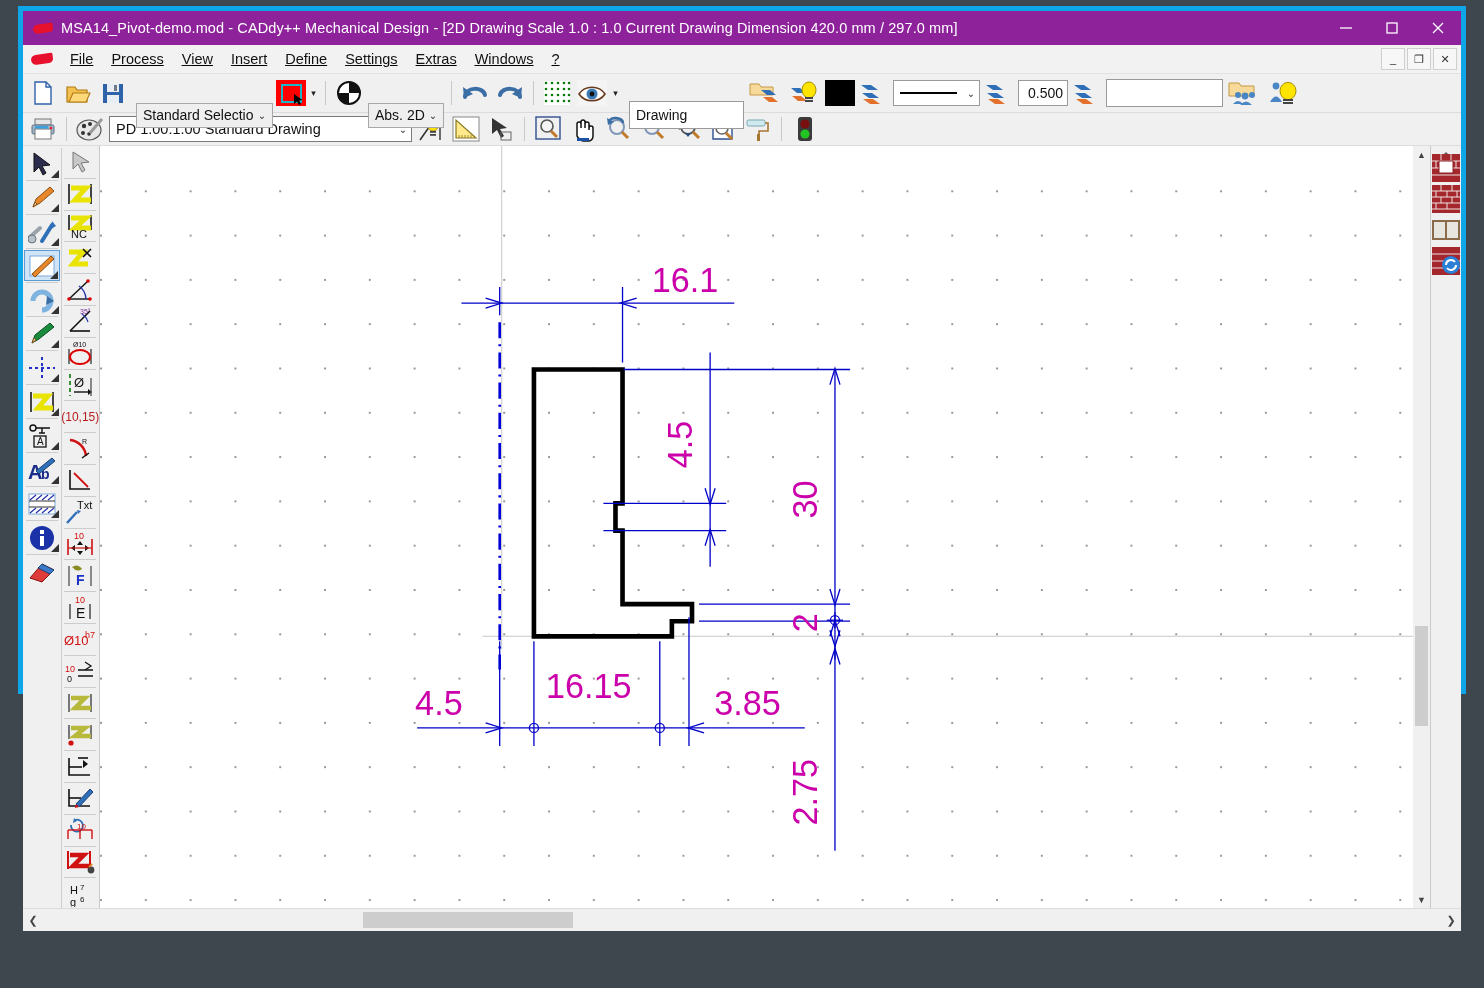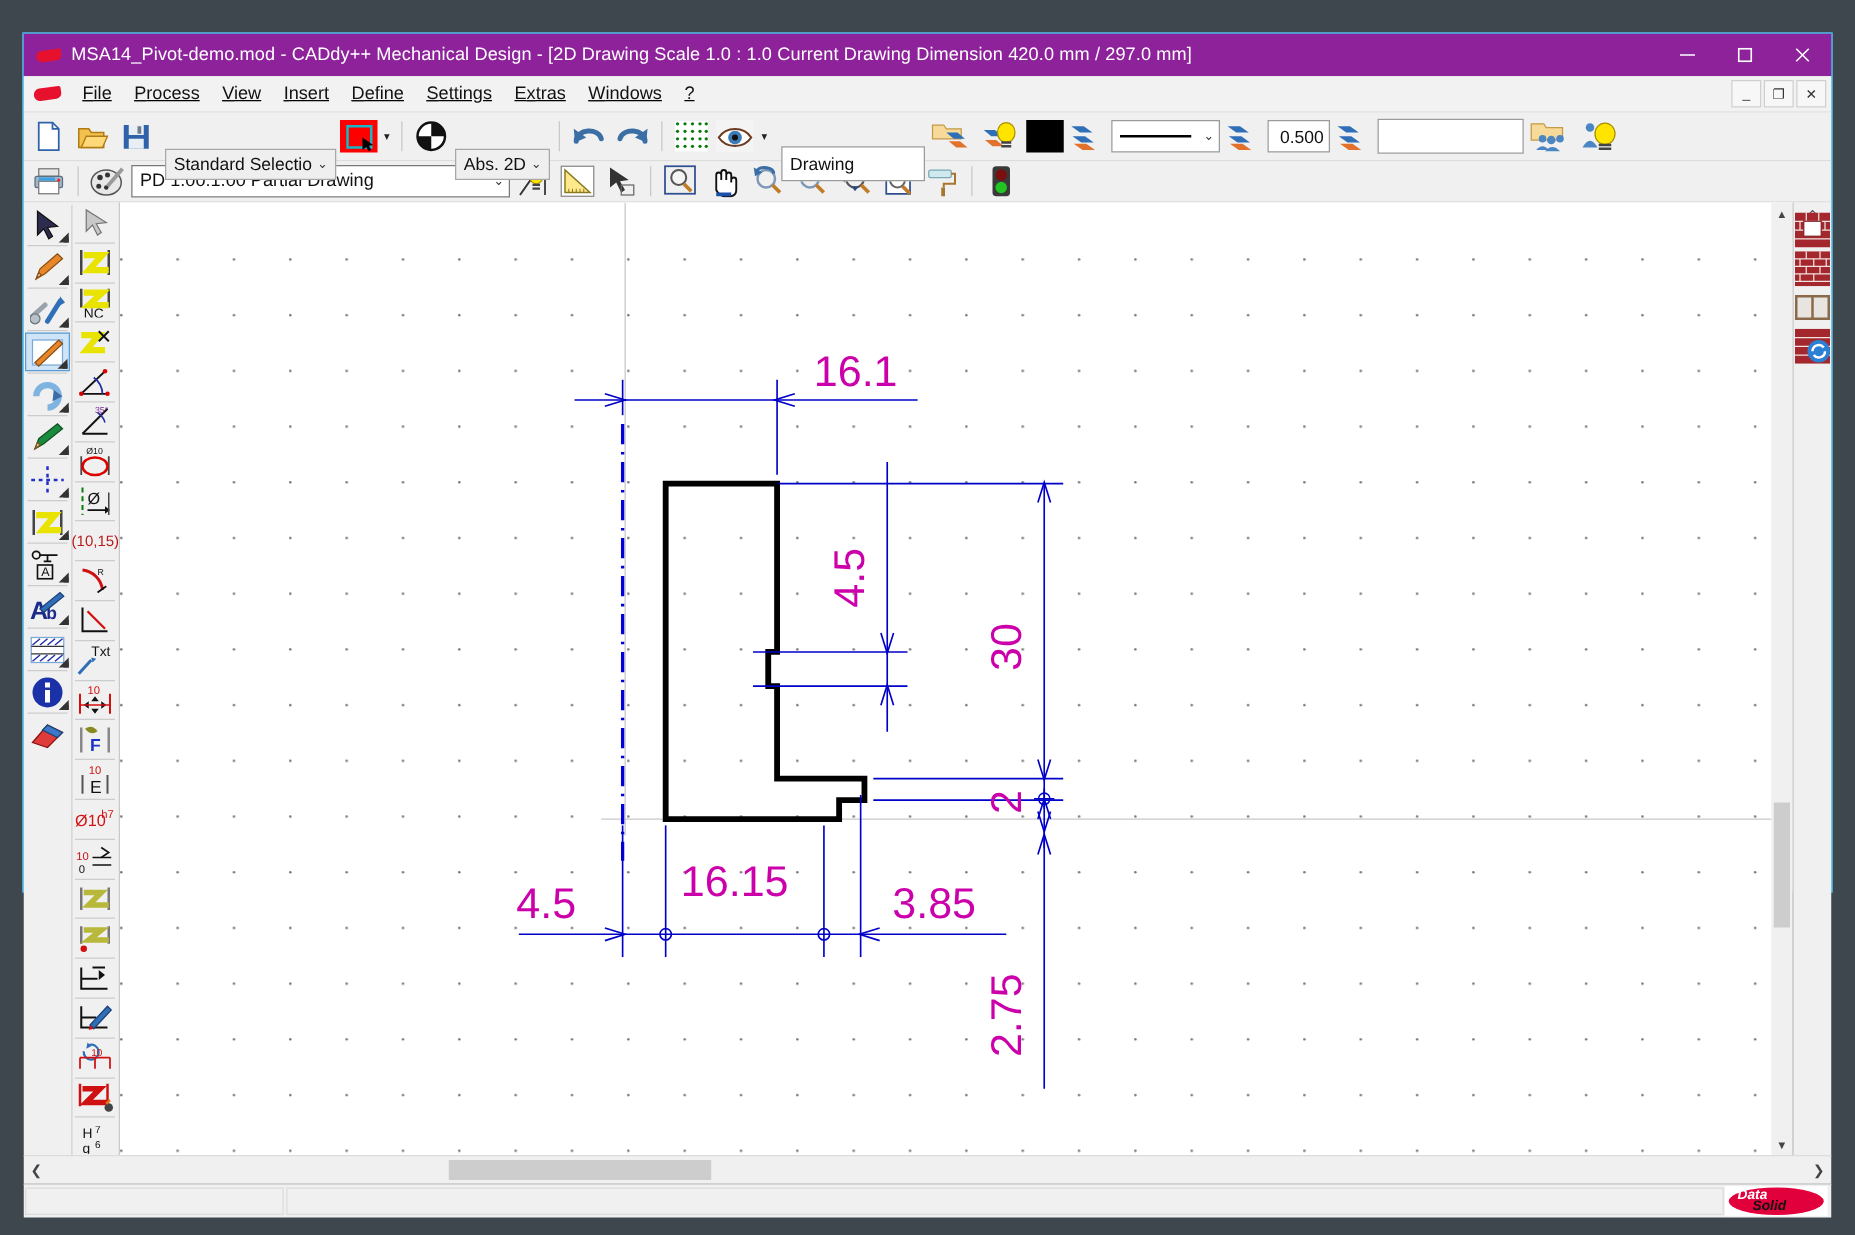--- a/index.html
+++ b/index.html
@@ -1,19 +1,19 @@
 <!DOCTYPE html>
 <html><head>
 <meta charset="utf-8">
 <style>
   html,body{margin:0;padding:0;background:#3d474d;}
   body{font-family:"Liberation Sans",sans-serif;}
   .app{position:relative;width:1484px;height:988px;overflow:hidden;background:#3d474d;}
-  .window{position:absolute;left:18px;top:26px;width:1448px;height:688px;background:#f0f0f0;
-          border:1px solid #0ea5e9;box-sizing:border-box;}
+  .window{position:absolute;left:18px;top:6px;width:1448px;height:688px;background:#f0f0f0;
+          border:5px solid #0ea5e9;box-sizing:border-box;}
   
   .titlebar{height:34px;background:#8e229b;display:flex;align-items:center;color:#fff;
             font-size:14.5px;position:relative;}
   .tb-icon{width:26px;height:22px;margin-left:8px;margin-right:4px;position:relative;}
   .tb-icon .blob{position:absolute;left:2px;top:7px;width:20px;height:9px;background:#e8112d;
                  border-radius:9px 3px 8px 9px;transform:rotate(-8deg);}
   .tb-title{white-space:nowrap;letter-spacing:.1px;}
   .winbtns{position:absolute;right:0;top:0;height:34px;display:flex;}
   .winbtn{width:46px;height:34px;display:flex;align-items:center;justify-content:center;color:#fff;}
   .winbtn svg{display:block;}
@@ -323,21 +323,21 @@
       <svg width="28" height="24">
             <ellipse cx="13" cy="13" rx="12" ry="10" fill="#e8e8e8" stroke="#555" stroke-width="1.2"></ellipse>
       <circle cx="8" cy="9" r="2.2" fill="#333"></circle>
             <circle cx="14" cy="7" r="2" fill="#333"></circle>
             <circle cx="7" cy="16" r="2" fill="#333"></circle>
             <circle cx="13" cy="17" r="1.8" fill="#333"></circle>
       <path d="M14 16 L26 2" stroke="#999" stroke-width="3"></path>
           </svg>
     </div>
     <div class="pdcombo">
-      <div style="flex:1">PD 1.00:1.00 Partial Drawing</div>
+      <div style="flex:1">PD 1.00:1.00 Standard Drawing</div>
       <div class="caret">⌄</div>
     </div>
     <div class="tbtn">
       <svg width="26" height="26">
             <path d="M2 24 L16 4" stroke="#333" stroke-width="1.6"></path>
             <circle cx="15" cy="10" r="5" fill="#ffe400" stroke="#a89100"></circle>
             <rect x="12" y="15" width="6" height="1.8" fill="#444"></rect>
             <rect x="12" y="18" width="6" height="1.8" fill="#444"></rect>
             <path d="M22 2 L22 24" stroke="#333" stroke-width="1.4"></path>
           </svg>
@@ -896,24 +896,15 @@
   </div>
 
   <div class="hsb">
     <div class="arrow">❮</div>
     <div class="track">
       <div class="thumb"></div>
     </div>
     <div class="arrow">❯</div>
   </div>
 
-  <div class="statusbar">
-    <div class="st-cell st1"></div>
-    <div class="st-cell st2"></div>
-    <div class="logo">
-      <div class="ell"></div>
-      <div class="t1">Data</div>
-      <div class="t2">Solid</div>
-    </div>
-  </div>
 
  </div>
 </div>
 
 </body></html>

